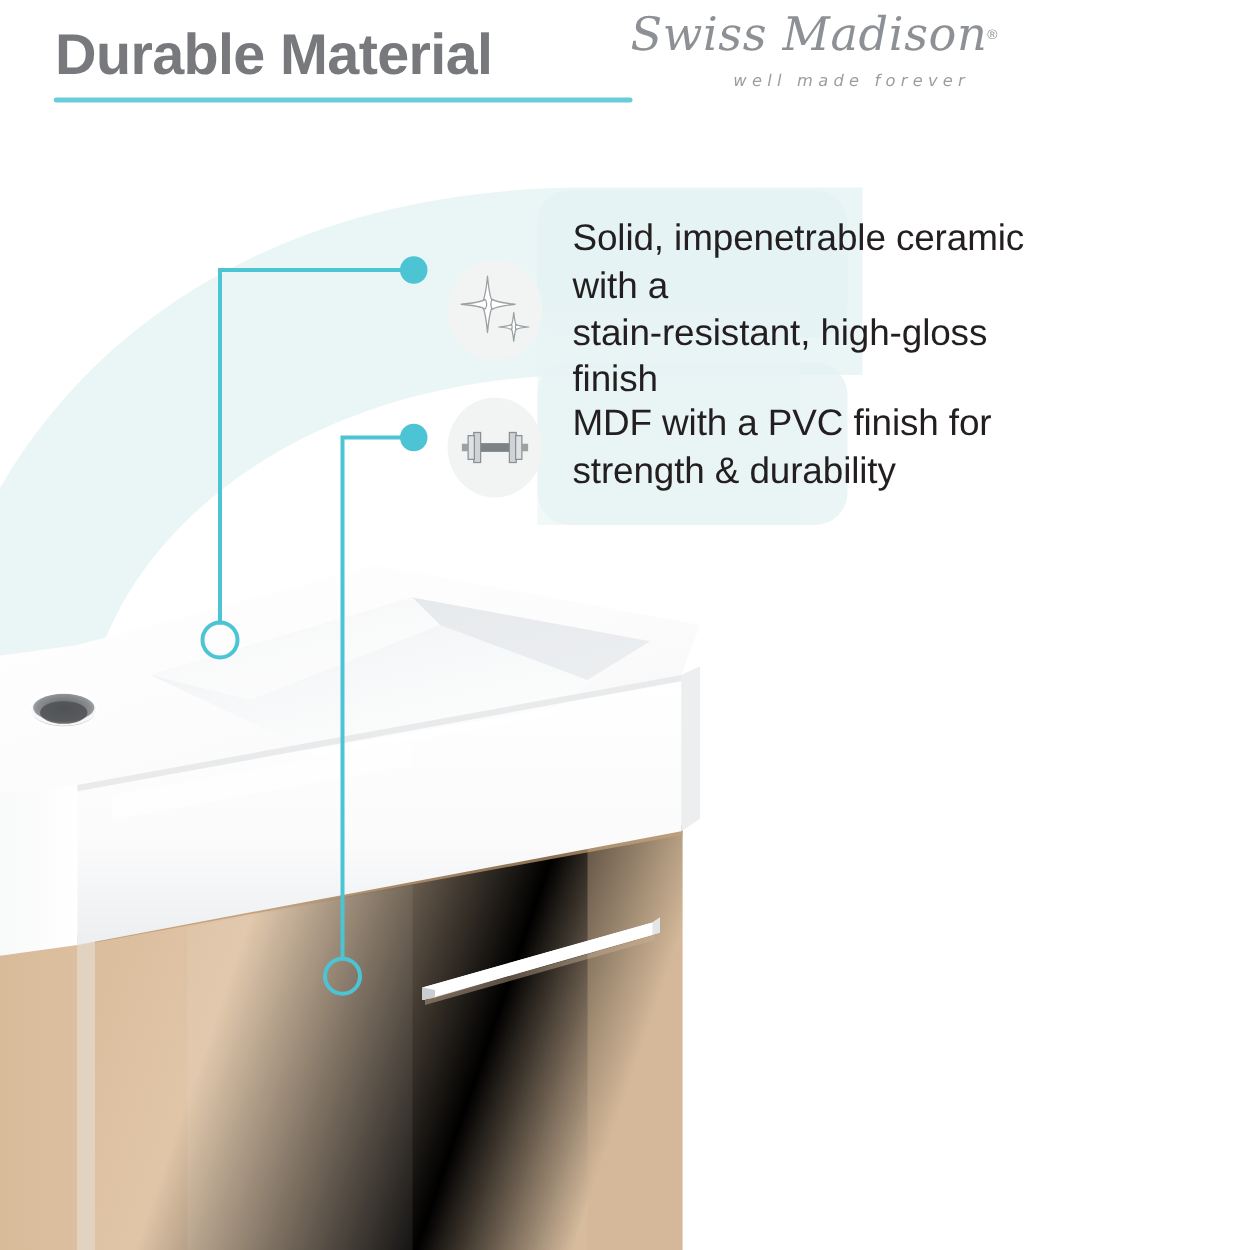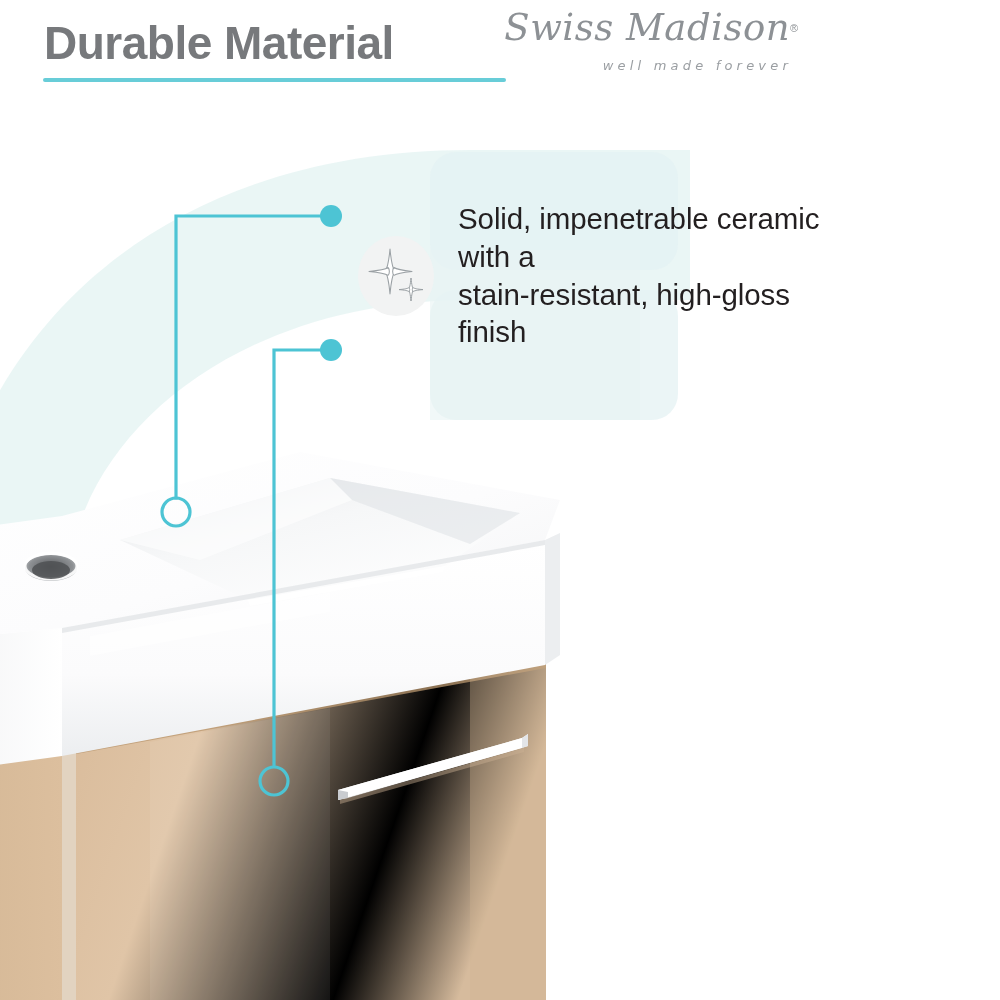--- a/index.html
+++ b/index.html
@@ -60,36 +60,35 @@
   #brand-reg {
     position: absolute;
     right: 22px;
     top: 22px;
     font-family: "Liberation Sans", sans-serif;
     font-size: 11px;
     color: #8d9195;
   }
   #brand-tagline {
     position: absolute;
-    right: 28px;
+    right: 44px;
     top: 58px;
     font-family: "DejaVu Sans", sans-serif;
     font-style: italic;
     font-size: 13px;
     color: #9a9ea2;
     letter-spacing: 4.2px;
     white-space: nowrap;
   }
 
   
   .callout {
     position: absolute;
     display: flex;
     align-items: center;
-    margin-top: 28px;
   }
   .callout-icon-circle {
     width: 76px;
     height: 80px;
     border-radius: 50%;
     background: #f2f3f3;
     display: flex;
     align-items: center;
     justify-content: center;
     flex: 0 0 auto;
@@ -280,14 +279,36 @@
         <path d="M 55 42.6
                  C 49 42.1 46.2 41.5 45 40.6
                  C 44.1 41.5 44.1 43.7 45 44.6
                  C 46.2 43.7 49 43.1 55 42.6 Z" fill="#ffffff" stroke="#9aa0a4" stroke-width="1" stroke-linejoin="round"></path>
       </svg>
     </div>
     <div class="callout-text">Solid, impenetrable ceramic with a
 stain-resistant, high-gloss finish</div>
   </div>
 
+  <div class="callout" id="callout-2">
+    <div class="callout-icon-circle">
+      <svg width="56" height="34" viewBox="0 0 56 34" aria-hidden="true">
+
+        <rect x="15" y="13.5" width="26" height="7" fill="#7d8285"></rect>
+
+        <rect x="11" y="5" width="5.5" height="24" fill="#cfd3d6" stroke="#8b9093" stroke-width="1"></rect>
+
+        <rect x="6.5" y="7.5" width="5" height="19" fill="#dfe2e4" stroke="#8b9093" stroke-width="1"></rect>
+
+        <rect x="1.5" y="14" width="5" height="6" fill="#9ca1a4"></rect>
+
+        <rect x="39.5" y="5" width="5.5" height="24" fill="#cfd3d6" stroke="#8b9093" stroke-width="1"></rect>
+
+        <rect x="44.5" y="7.5" width="5" height="19" fill="#dfe2e4" stroke="#8b9093" stroke-width="1"></rect>
+
+        <rect x="49.5" y="14" width="5" height="6" fill="#9ca1a4"></rect>
+      </svg>
+    </div>
+    <div class="callout-text">MDF with a PVC finish for
+strength &amp; durability</div>
+  </div>
 
 </div>
 
 </body></html>

